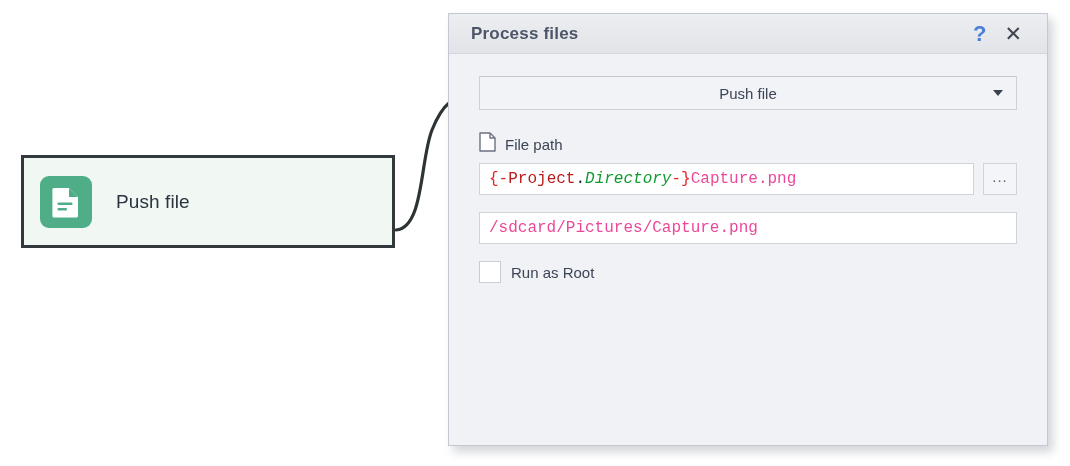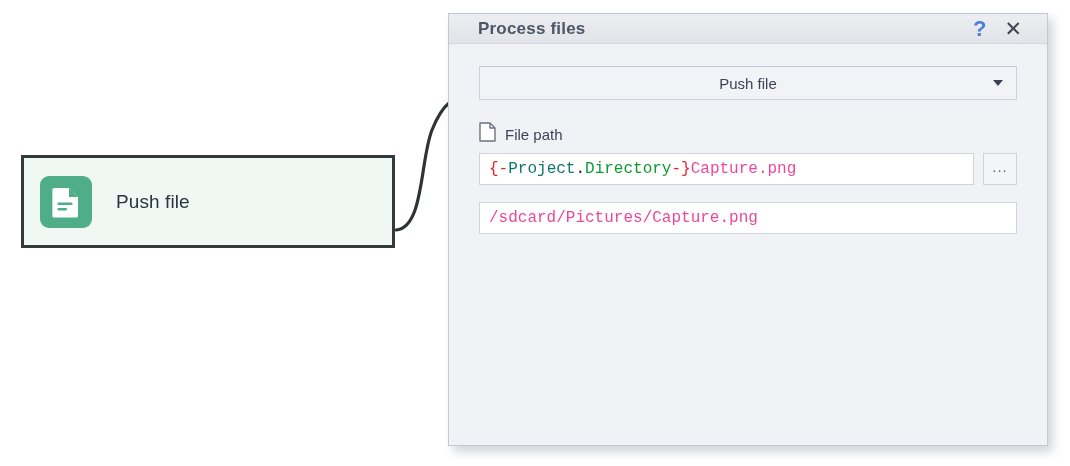--- a/index.html
+++ b/index.html
@@ -65,27 +65,27 @@
     left: 448px;
     top: 13px;
     width: 600px;
     height: 433px;
     box-sizing: border-box;
     border: 1px solid #c3c8d2;
     background: #f0f2f6;
     box-shadow: 5px 6px 9px rgba(120,126,140,0.33);
   }
   .titlebar {
-    height: 30px;
+    height: 40px;
     box-sizing: border-box;
     background: linear-gradient(to bottom, #eceef1 0%, #e6e8ec 55%, #e2e4e9 100%);
     border-bottom: 1px solid #d3d7de;
     display: flex;
     align-items: center;
-    padding: 0 16px 0 29px;
+    padding: 0 16px 0 22px;
   }
   .title-text {
     font-size: 17px;
     font-weight: bold;
     color: #4d5668;
     letter-spacing: .2px;
     flex: 1 1 auto;
   }
   .title-btn {
     font-size: 22px;
@@ -171,23 +171,23 @@
     justify-content: center;
     font-family: "Liberation Sans", sans-serif;
     font-size: 15px;
     color: #5c6270;
     letter-spacing: 1px;
     padding-bottom: 6px;
   }
   
   .tok-brace { color: #e8232a; }
   .tok-dash  { color: #e8232a; }
-  .tok-proj  { color: #0f766e; }
+  .tok-proj  { color: #b91c1c; }
   .tok-dot   { color: #20242b; }
-  .tok-dir   { color: #0f9a30; }
+  .tok-dir   { color: #0f9a30; font-style: italic; }
   .tok-plain { color: #ec4899; }
 
   
   .check-row {
     display: flex;
     align-items: center;
     margin-top: 12px;
   }
   .checkbox {
     width: 22px;
@@ -261,16 +261,20 @@
         </div>
         <div class="browse-btn">...</div>
       </div>
 
       <div class="input-row">
         <div class="text-input">
           <span class="tok-plain">/sdcard/Pictures/Capture.png</span>
         </div>
       </div>
 
+      <div class="check-row">
+        <span class="checkbox"></span>
+        <span class="check-label">Run as Root</span>
+      </div>
 
     </div>
   </div>
 </div>
 
 </body></html>

